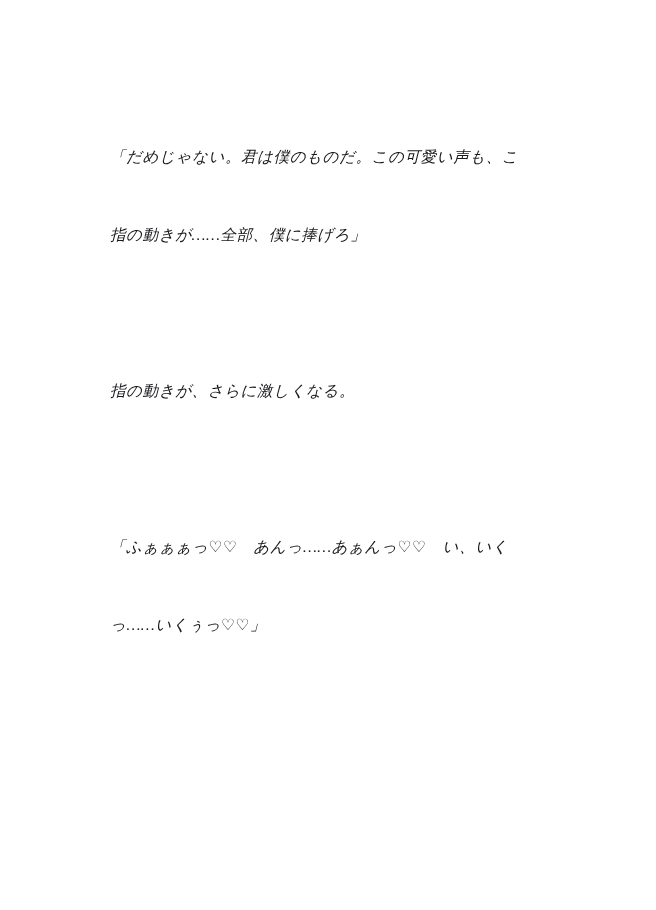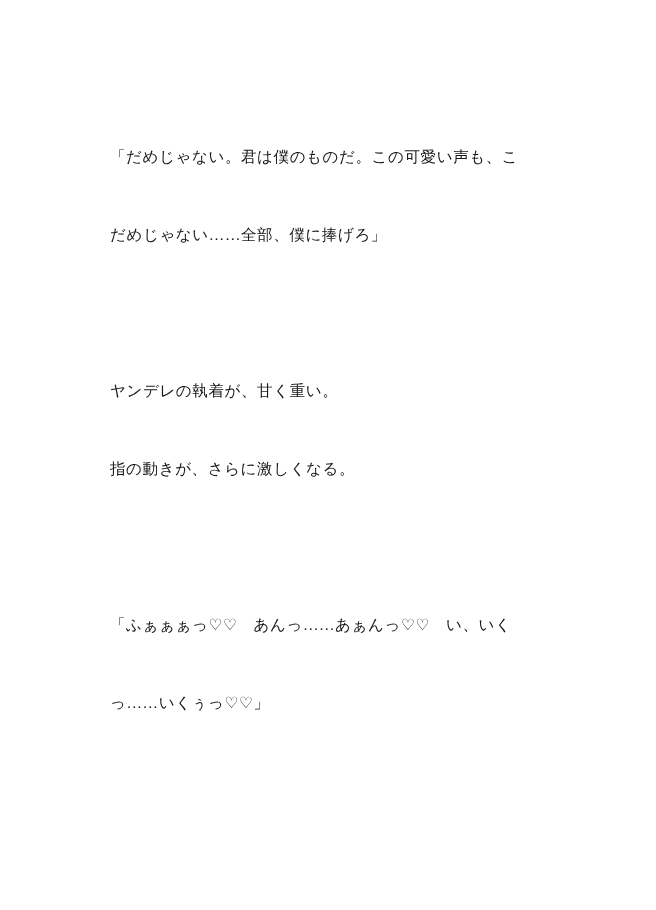--- a/index.html
+++ b/index.html
@@ -24,43 +24,43 @@
   .doc-body {
     font-size: 15.5px;
     line-height: 26px;
     letter-spacing: 0.6px;
     color: #17171b;
   }
   .para {
     margin: 0 0 26px 0;
     white-space: pre-wrap;
     word-break: break-all;
+    font-style: italic;
   }
   .para:last-child {
     margin-bottom: 0;
   }
   .line {
     display: block;
     white-space: pre-wrap;
     word-break: break-all;
   }
 </style>
 </head>
 <body>
 
 <div class="page">
   <div class="doc-body">
 
     <p class="para">
       <span class="line">「だめじゃない。君は僕のものだ。この可愛い声も、こ</span>
-      <span class="line">だめじゃない……全部、僕に捧げろ」</span>
+      <span class="line">指の動きが……全部、僕に捧げろ」</span>
     </p>
 
     <p class="para">
-      <span class="line">ヤンデレの執着が、甘く重い。</span>
       <span class="line">指の動きが、さらに激しくなる。</span>
     </p>
 
     <p class="para">
       <span class="line">「ふぁぁぁっ♡♡　あんっ……あぁんっ♡♡　い、いく</span>
       <span class="line">っ……いくぅっ♡♡」</span>
     </p>
 
   </div>
 </div>

